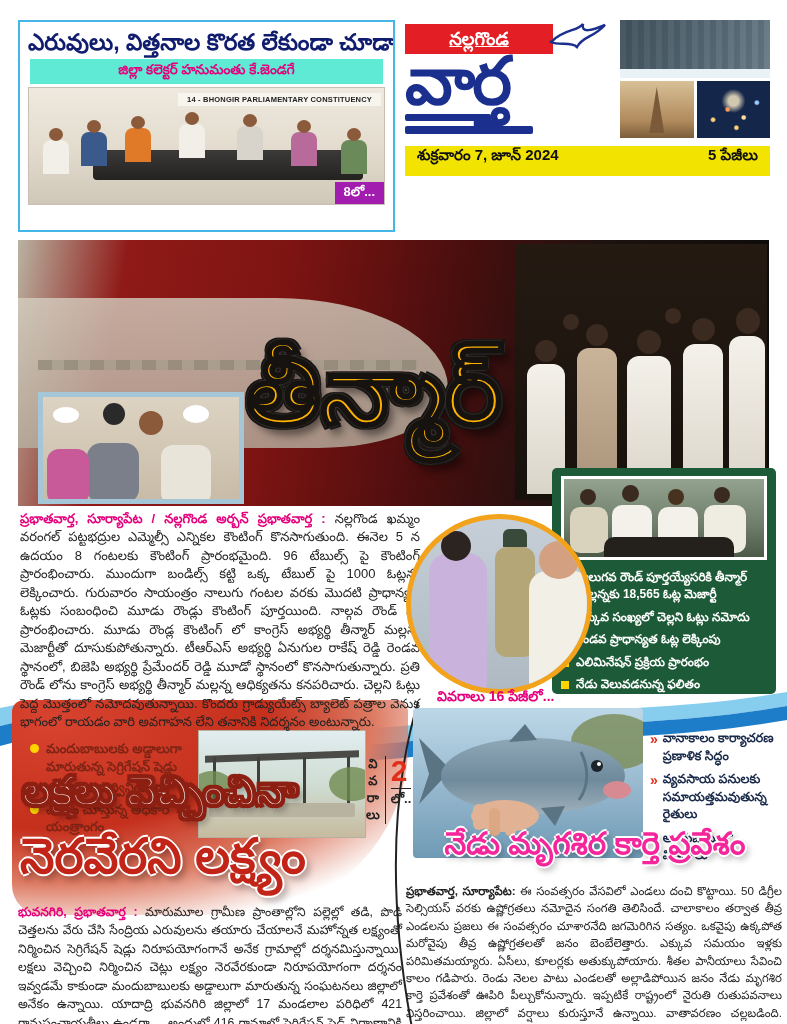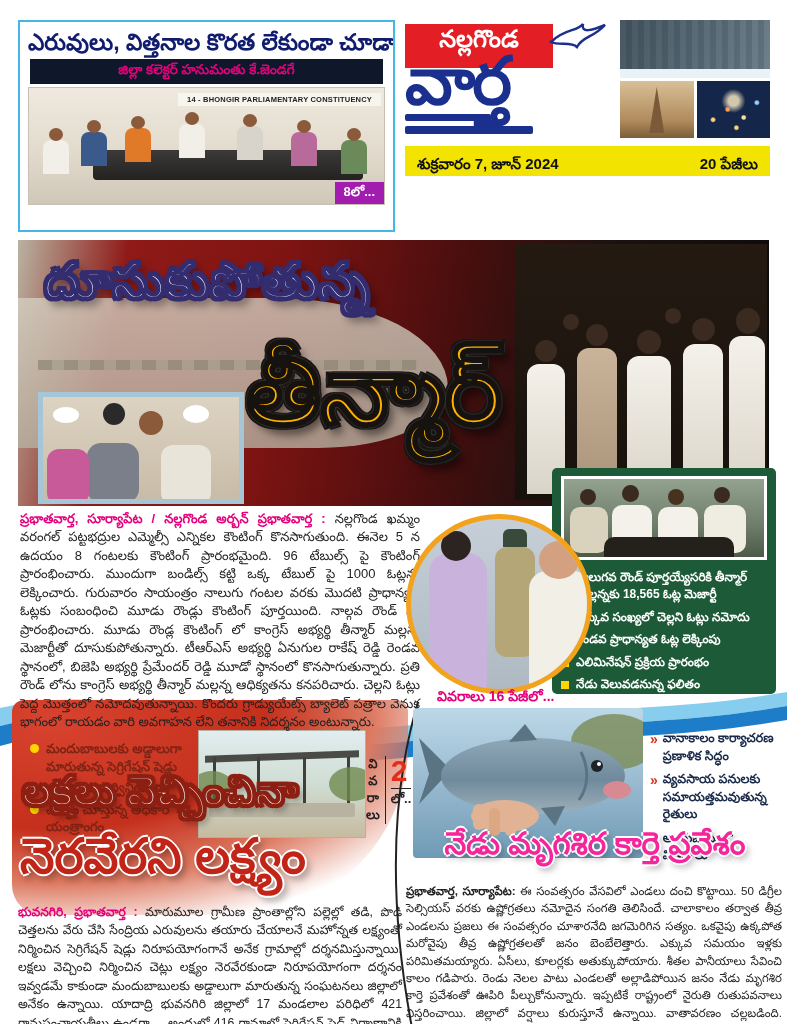--- a/index.html
+++ b/index.html
@@ -4,53 +4,53 @@
 <style>
   * { margin:0; padding:0; box-sizing:border-box; }
   html,body { background:#e9e9e9; }
   body { font-family:"Liberation Sans","DejaVu Sans",sans-serif; }
   #page { position:relative; width:787px; height:1024px; background:#fff; margin:0 auto; overflow:hidden; }
   .abs { position:absolute; }
 
   
   .collector-box { left:18px; top:20px; width:377px; height:212px; border:2px solid #45b6e8; background:#fff; z-index:3; }
   .collector-headline { padding:7px 8px 3px; font-size:23px; font-weight:bold; color:#101c6e; text-align:center; line-height:1.15; white-space:nowrap; overflow:hidden; }
-  .collector-subhead { margin:1px 10px 3px; background:#0f172a; color:#e5007d; font-weight:bold; font-size:13.5px; text-align:center; padding:3px 0; }
+  .collector-subhead { margin:1px 10px 3px; background:#5eead4; color:#e5007d; font-weight:bold; font-size:13.5px; text-align:center; padding:3px 0; }
   .meeting-photo { position:relative; margin:2px 8px; height:118px; background:linear-gradient(#efe9df 0%, #e2dbcd 55%, #cfc7b8 100%); border:1px solid #c9c2b4; overflow:hidden; }
   .meeting-banner { position:absolute; top:5px; left:42%; right:3px; background:#f7f5ee; color:#222; font-size:7.5px; font-weight:bold; padding:2px 3px; text-align:center; letter-spacing:.2px; }
   .table-shape { position:absolute; left:18%; right:6%; top:62px; height:30px; background:linear-gradient(#3c3a38,#242220); border-radius:4px; }
   .person { position:absolute; width:26px; height:34px; border-radius:8px 8px 0 0; }
   .person .head { position:absolute; top:-12px; left:6px; width:14px; height:13px; border-radius:50%; background:#8a5a3a; }
   .pg-ref-box { position:absolute; right:0; bottom:0; background:#a21caf; color:#fff; font-weight:bold; font-size:13px; padding:2px 9px; }
 
   
   .masthead { left:405px; top:20px; width:365px; height:212px; z-index:3; }
   .mast-row { position:relative; height:118px; }
-  .edition-box { position:absolute; left:0; top:4px; width:148px; height:44px; background:#e31e24; color:#fff; font-size:24px; font-weight:bold; text-align:center; line-height:30px; }
+  .edition-box { position:absolute; left:0; top:4px; width:148px; height:30px; background:#e31e24; color:#fff; font-size:18px; font-weight:bold; text-align:center; line-height:30px;text-decoration:underline; }
   .dove { position:absolute; left:142px; top:0; }
   .vaartha-logo { position:absolute; left:0; top:26px; font-size:67px; font-weight:900; color:#1b2f8f; line-height:1.05; letter-spacing:-3px; white-space:nowrap; }
   .logo-bar1 { position:absolute; left:0; top:106px; width:128px; height:8px; background:#1b2f8f; border-radius:2px; }
   .logo-bar2 { position:absolute; left:0; top:94px; width:86px; height:7px; background:#1b2f8f; border-radius:2px; }
   .mast-imgs { position:absolute; right:0; top:0; width:150px; height:118px; display:flex; flex-direction:column; gap:3px; }
   .img-dam { height:58px; background:repeating-linear-gradient(90deg,#a6b6bf 0 6px,#8fa3ae 6px 12px), linear-gradient(110deg,#6e7a82,#aab4ba); background-blend-mode:multiply; position:relative; }
   .img-dam::after { content:""; position:absolute; left:0; right:0; bottom:0; height:9px; background:#e9f3f7; }
   .mast-imgs-row { display:flex; gap:3px; height:57px; }
   .img-temple { flex:1; position:relative; background:linear-gradient(#d8c098 0%, #b08a5c 70%, #7c5c3a 100%); overflow:hidden; }
   .gopuram { position:absolute; left:50%; top:6px; width:34px; height:46px; transform:translateX(-50%); background:#7a5a38; clip-path:polygon(50% 0, 72% 100%, 28% 100%); }
   .img-city { flex:1; background:#14264a;
     background-image:
       radial-gradient(circle at 22% 68%, #ffd27a 0 1.5px, transparent 3px),
       radial-gradient(circle at 42% 50%, #ff9a5a 0 1.5px, transparent 3px),
       radial-gradient(circle at 64% 64%, #ffe0a0 0 1.5px, transparent 3px),
       radial-gradient(circle at 82% 38%, #9ad0ff 0 1.5px, transparent 3px),
       radial-gradient(circle at 54% 82%, #ffd27a 0 1.5px, transparent 3px),
       radial-gradient(circle at 50% 35%, rgba(255,240,200,.8) 0 5px, transparent 12px);
   }
   .districts-strip { margin-top:6px; height:36px; background:#ffe500; color:#e31e24; font-weight:bold; font-size:19px; text-align:center; line-height:36px; white-space:nowrap; overflow:hidden; }
-  .date-bar { margin-top:8px; height:30px; background:#f2e400; display:flex; justify-content:space-between; align-items:flex-end; padding:0 12px; font-weight:bold; font-size:15px; color:#111; }
+  .date-bar { margin-top:8px; height:30px; background:#f2e400; display:flex; justify-content:space-between; align-items:flex-start; padding:0 12px; font-weight:bold; font-size:15px; color:#111; }
 
   
   .lead-banner { left:18px; top:240px; width:751px; height:266px; z-index:2; overflow:visible;
     background:linear-gradient(100deg,#b9b3a2 0%, #8f1a17 14%, #7e1412 34%, #4a0e0e 56%, #1c1210 74%, #0c0a0a 100%); }
   .hall-patch { position:absolute; left:0; top:58px; width:430px; height:150px; background:linear-gradient(#d4cec0,#b7b1a1); opacity:.8; border-radius:0 40% 30% 0/0 60% 40% 0; }
   .hall-row { position:absolute; left:20px; top:120px; width:380px; height:10px; background:repeating-linear-gradient(90deg,#8b8574 0 14px,#a39d8c 14px 26px); opacity:.7; }
   .crowd-photo { position:absolute; right:2px; top:4px; width:252px; height:256px; background:linear-gradient(#241a12,#17110c); overflow:hidden; }
   .cfig { position:absolute; border-radius:12px 12px 0 0; background:linear-gradient(#f4f1ea,#d9d4c8); }
   .chead { position:absolute; border-radius:50%; background:#3a2a20; }
   .lead-kicker { position:absolute; left:26px; top:12px; font-size:50px; font-weight:900; color:#eee9fb; letter-spacing:1px; white-space:nowrap;
@@ -168,42 +168,41 @@
         <div class="mast-imgs-row">
           <div class="img-temple">
             <div class="gopuram"></div>
           </div>
           <div class="img-city"></div>
         </div>
       </div>
     </div>
     <div class="date-bar">
       <span>శుక్రవారం 7, జూన్ 2024</span>
-      <span>20 పేజీలు</span>
+      <span>5 పేజీలు</span>
     </div>
   </div>
 
   <div class="abs lead-banner">
     <div class="hall-patch"></div>
     <div class="hall-row"></div>
     <div class="crowd-photo">
       <div class="cfig" style="left:12px; top:120px; width:38px; height:130px;"></div>
       <div class="chead" style="left:20px; top:96px; width:22px; height:22px;"></div>
       <div class="cfig" style="left:62px; top:104px; width:40px; height:150px; background:linear-gradient(#caa07a,#a8behind 100%); background:linear-gradient(#c9b49a,#a8937a);"></div>
       <div class="chead" style="left:71px; top:80px; width:22px; height:22px;"></div>
       <div class="cfig" style="left:112px; top:112px; width:44px; height:142px;"></div>
       <div class="chead" style="left:122px; top:86px; width:24px; height:24px;"></div>
       <div class="cfig" style="left:168px; top:100px; width:40px; height:154px;"></div>
       <div class="chead" style="left:177px; top:74px; width:23px; height:23px;"></div>
       <div class="cfig" style="left:214px; top:92px; width:36px; height:162px;"></div>
       <div class="chead" style="left:221px; top:64px; width:24px; height:26px;"></div>
       <div class="chead" style="left:48px; top:70px; width:16px; height:16px;"></div>
       <div class="chead" style="left:150px; top:64px; width:16px; height:16px;"></div>
     </div>
-    <div class="lead-kicker">దూసుకుపోతున్న</div>
     <div class="lead-main">తీన్మార్</div>
     <div class="inset-photo">
       <div class="blob" style="left:10px; top:10px; width:26px; height:16px; background:#fff;"></div>
       <div class="blob" style="left:60px; top:6px; width:22px; height:22px; background:#2a2a2a;"></div>
       <div class="blob" style="left:96px; top:14px; width:24px; height:24px; background:#8a5a3a;"></div>
       <div class="blob" style="left:140px; top:8px; width:26px; height:18px; background:#fff;"></div>
       <div class="blob" style="left:44px; top:46px; width:52px; height:60px; border-radius:14px; background:#7a7f8a;"></div>
       <div class="blob" style="left:4px; top:52px; width:42px; height:56px; border-radius:12px; background:#c85a9a;"></div>
       <div class="blob" style="left:118px; top:48px; width:50px; height:60px; border-radius:12px; background:#e8e4da;"></div>
     </div>

